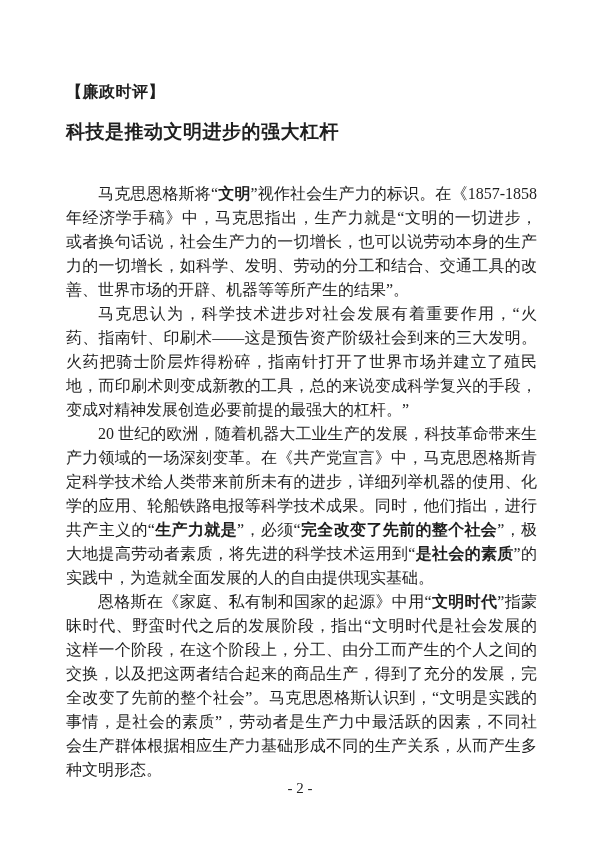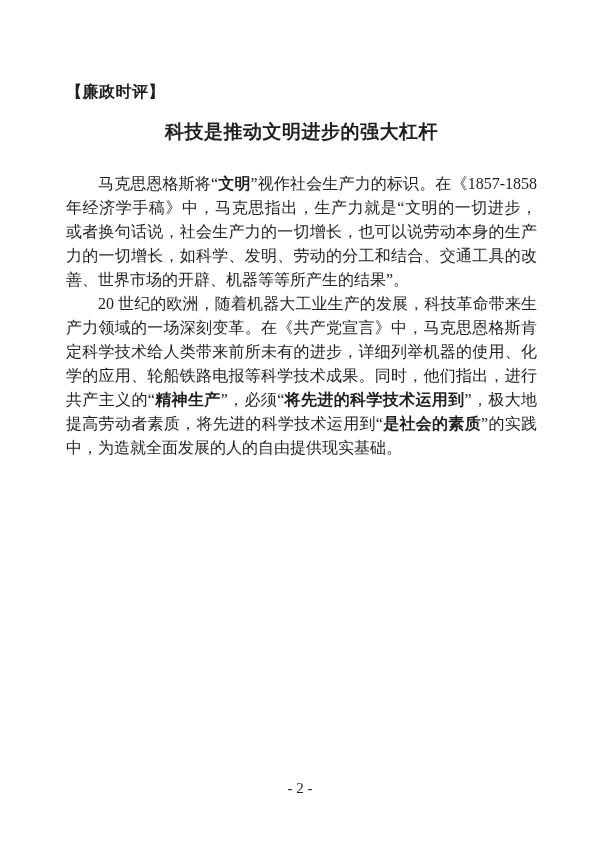--- a/index.html
+++ b/index.html
@@ -19,28 +19,27 @@
     color: #1f1f1f;
   }
   .doc-header {
     font-size: 16px;
     font-weight: bold;
     line-height: 20px;
     letter-spacing: 0.5px;
   }
   .doc-title {
     margin: 16px 0 0 0;
-    text-align: center;
     font-size: 19px;
     font-weight: bold;
     line-height: 28px;
     letter-spacing: 0.5px;
   }
   .doc-body {
-    margin-top: 26px;
+    margin-top: 36px;
     font-size: 16px;
     line-height: 24px;
     text-align: justify;
     text-justify: inter-character;
   }
   .doc-body p {
     margin: 0;
     text-indent: 2em;
   }
   .doc-body .bold {
@@ -59,17 +58,19 @@
 </head>
 <body>
 
 <div class="page">
   <div class="doc-header">【廉政时评】</div>
 
   <h1 class="doc-title">科技是推动文明进步的强大杠杆</h1>
 
   <div class="doc-body">
       <p><span>马克思恩格斯将“</span><span class="bold">文明</span><span>”视作社会生产力的标识。在《1857-1858年经济学手稿》中，马克思指出，生产力就是“文明的一切进步，或者换句话说，社会生产力的一切增长，也可以说劳动本身的生产力的一切增长，如科学、发明、劳动的分工和结合、交通工具的改善、世界市场的开辟、机器等等所产生的结果”。</span></p>
-      <p><span>20 世纪的欧洲，随着机器大工业生产的发展，科技革命带来生产力领域的一场深刻变革。在《共产党宣言》中，马克思恩格斯肯定科学技术给人类带来前所未有的进步，详细列举机器的使用、化学的应用、轮船铁路电报等科学技术成果。同时，他们指出，进行共产主义的“</span><span class="bold">精神生产</span><span>”，必须“</span><span class="bold">将先进的科学技术运用到</span><span>”，极大地提高劳动者素质，将先进的科学技术运用到“</span><span class="bold">是社会的素质</span><span>”的实践中，为造就全面发展的人的自由提供现实基础。</span></p>
+      <p><span>马克思认为，科学技术进步对社会发展有着重要作用，“火药、指南针、印刷术——这是预告资产阶级社会到来的三大发明。火药把骑士阶层炸得粉碎，指南针打开了世界市场并建立了殖民地，而印刷术则变成新教的工具，总的来说变成科学复兴的手段，变成对精神发展创造必要前提的最强大的杠杆。”</span></p>
+      <p><span>20 世纪的欧洲，随着机器大工业生产的发展，科技革命带来生产力领域的一场深刻变革。在《共产党宣言》中，马克思恩格斯肯定科学技术给人类带来前所未有的进步，详细列举机器的使用、化学的应用、轮船铁路电报等科学技术成果。同时，他们指出，进行共产主义的“</span><span class="bold">生产力就是</span><span>”，必须“</span><span class="bold">完全改变了先前的整个社会</span><span>”，极大地提高劳动者素质，将先进的科学技术运用到“</span><span class="bold">是社会的素质</span><span>”的实践中，为造就全面发展的人的自由提供现实基础。</span></p>
+      <p><span>恩格斯在《家庭、私有制和国家的起源》中用“</span><span class="bold">文明时代</span><span>”指蒙昧时代、野蛮时代之后的发展阶段，指出“文明时代是社会发展的这样一个阶段，在这个阶段上，分工、由分工而产生的个人之间的交换，以及把这两者结合起来的商品生产，得到了充分的发展，完全改变了先前的整个社会”。马克思恩格斯认识到，“文明是实践的事情，是社会的素质”，劳动者是生产力中最活跃的因素，不同社会生产群体根据相应生产力基础形成不同的生产关系，从而产生多种文明形态。</span></p>
     </div>
 
   <div class="page-number">- 2 -</div>
 </div>
 
 </body></html>

